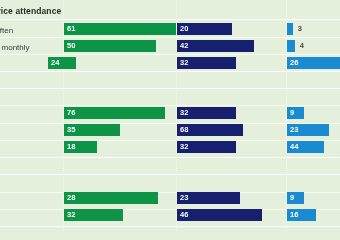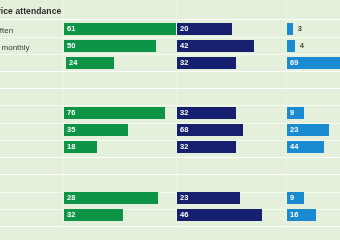--- a/index.html
+++ b/index.html
@@ -125,41 +125,41 @@
   <div class="bar green" style="left:64px;  top:40px; width:92px">
     <span class="bar-value">50</span>
   </div>
   <div class="bar navy" style="left:177px; top:40px; width:77px">
     <span class="bar-value">42</span>
   </div>
   <div class="bar blue" style="left:287px; top:40px; width:8px">
     <span class="bar-value outside">4</span>
   </div>
 
-  <div class="bar green" style="left:66px;  top:57px; width:48px">
+  <div class="bar green" style="left:48px;  top:57px; width:28px">
     <span class="bar-value">24</span>
   </div>
   <div class="bar navy" style="left:177px; top:57px; width:59px">
     <span class="bar-value">32</span>
   </div>
   <div class="bar blue" style="left:287px; top:57px; width:53px">
-    <span class="bar-value">69</span>
+    <span class="bar-value">26</span>
   </div>
 
   <div class="bar green" style="left:64px;  top:107px; width:101px">
     <span class="bar-value">76</span>
   </div>
   <div class="bar navy" style="left:177px; top:107px; width:59px">
     <span class="bar-value">32</span>
   </div>
   <div class="bar blue" style="left:287px; top:107px; width:17px">
     <span class="bar-value">9</span>
   </div>
 
-  <div class="bar green" style="left:64px;  top:124px; width:64px">
+  <div class="bar green" style="left:64px;  top:124px; width:56px">
     <span class="bar-value">35</span>
   </div>
   <div class="bar navy" style="left:177px; top:124px; width:66px">
     <span class="bar-value">68</span>
   </div>
   <div class="bar blue" style="left:287px; top:124px; width:42px">
     <span class="bar-value">23</span>
   </div>
 
   <div class="bar green" style="left:64px;  top:141px; width:33px">

